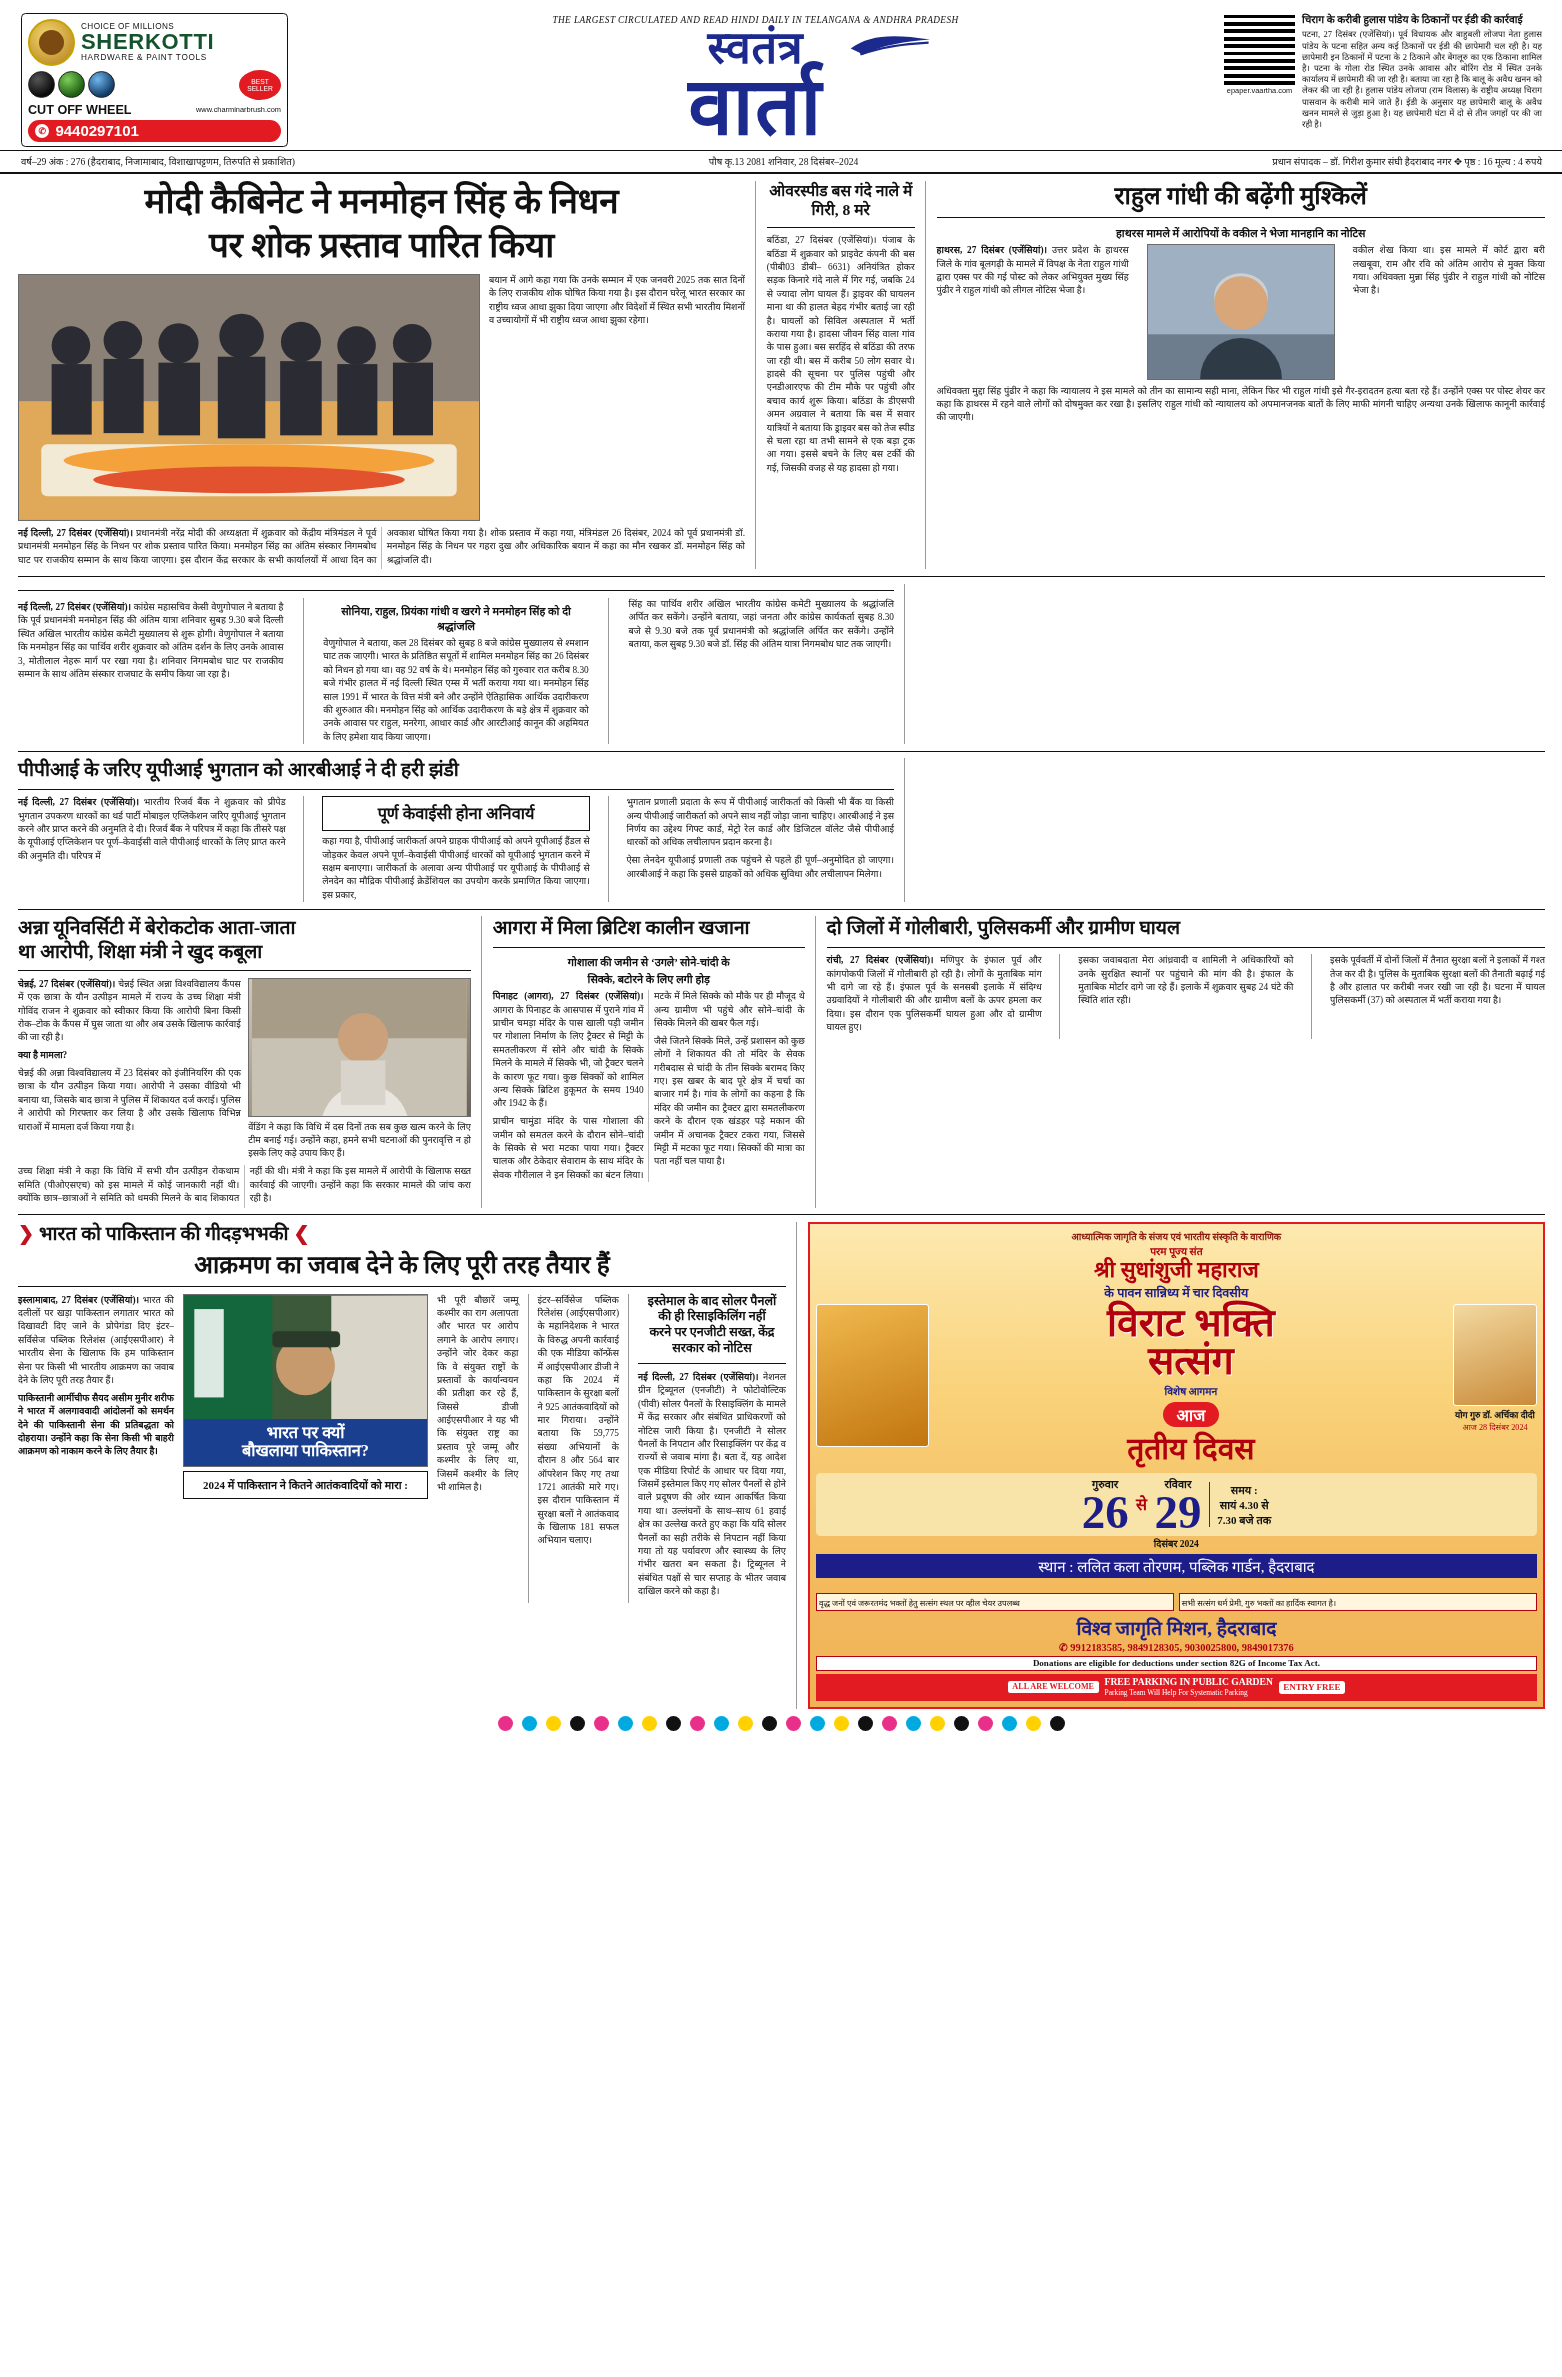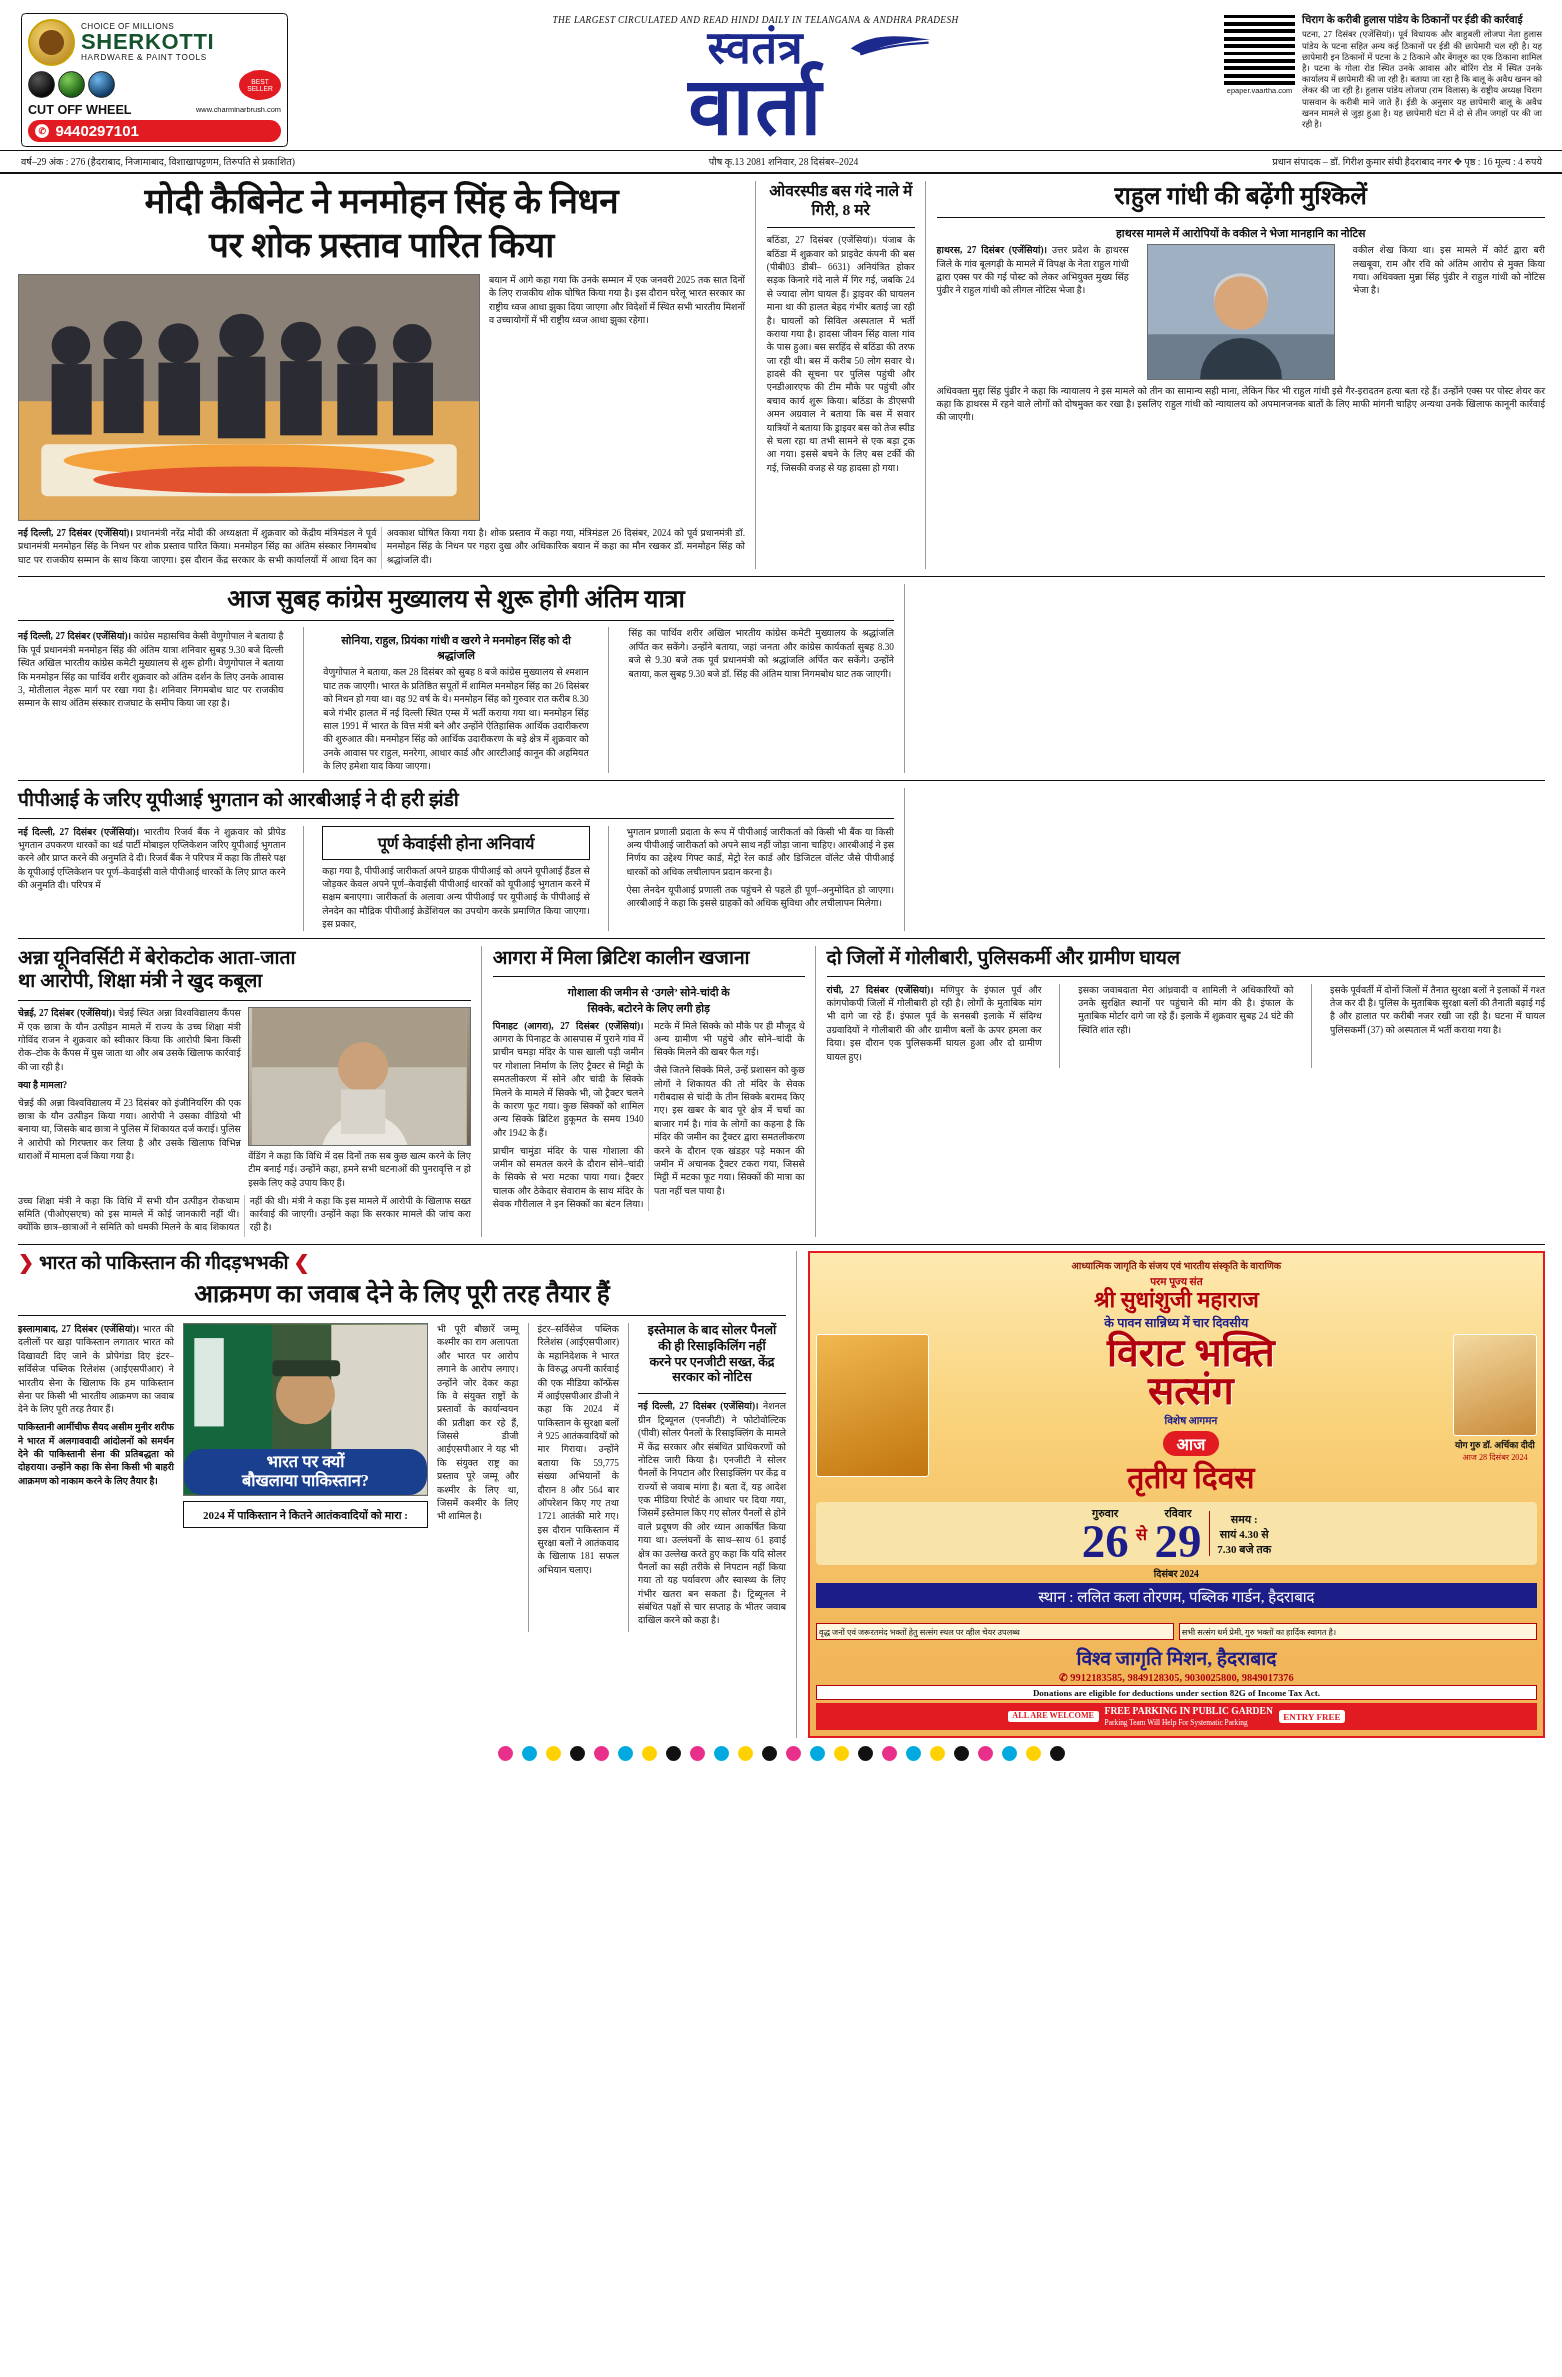--- a/index.html
+++ b/index.html
@@ -237,21 +237,20 @@
           </div>
         </div>
         <div class="body" style="margin-top:4.5px;">अधिवक्ता मुद्दा सिंह पुंढीर ने कहा कि न्यायालय ने इस मामले को तीन का सामान्य सही माना, लेकिन फिर भी राहुल गांधी इसे गैर-इरादतन हत्या बता रहे हैं। उन्होंने एक्स पर पोस्ट शेयर कर कहा कि हाथरस में रहने वाले लोगों को दोषमुक्त कर रखा है। इसलिए राहुल गांधी को न्यायालय को अपमानजनक बातों के लिए माफी मांगनी चाहिए अन्यथा उनके खिलाफ कानूनी कार्रवाई की जाएगी।</div>
       </div>
     </div>
 
     <div class="hline2"></div>
 
     <div class="row">
       <div style="flex:0 0 876px;">
-        <div class="hl-med">आज सुबह कांग्रेस मुख्यालय से शुरू होगी अंतिम यात्रा</div>
         <div class="hline"></div>
         <div class="row">
           <div style="flex:1">
             <div class="body" style="margin-top:3px;">
               <p><span class="dl">नई दिल्ली, 27 दिसंबर (एजेंसियां)।</span> <span>कांग्रेस महासचिव केसी वेणुगोपाल ने बताया है कि पूर्व प्रधानमंत्री मनमोहन सिंह की अंतिम यात्रा शनिवार सुबह 9.30 बजे दिल्ली स्थित अखिल भारतीय कांग्रेस कमेटी मुख्यालय से शुरू होगी। वेणुगोपाल ने बताया कि मनमोहन सिंह का पार्थिव शरीर शुक्रवार को अंतिम दर्शन के लिए उनके आवास 3, मोतीलाल नेहरू मार्ग पर रखा गया है। शनिवार निगमबोध घाट पर राजकीय सम्मान के साथ अंतिम संस्कार राजघाट के समीप किया जा रहा है।</span></p>
             </div>
           </div>
           <div class="vline" style="margin:0 9px"></div>
           <div style="flex:1">
             <div class="subhl">सोनिया, राहुल, प्रियंका गांधी व खरगे ने मनमोहन सिंह को दी श्रद्धांजलि</div>
@@ -379,21 +378,21 @@
             <div class="photo p4" style="height:171px;">
               <svg viewBox="0 0 330 230" width="100%" height="171">
                 <rect width="330" height="230" fill="#3c5a3a"></rect>
                 <rect x="200" y="0" width="130" height="230" fill="#d9d5c8"></rect>
                 <rect x="0" y="0" width="120" height="230" fill="#14663c"></rect>
                 <rect x="14" y="18" width="40" height="120" fill="#fff" opacity=".85"></rect>
                 <circle cx="165" cy="95" r="40" fill="#c79a6e"></circle>
                 <path d="M110 230 a60 70 0 0 1 115 0z" fill="#2b3d2a"></path>
                 <rect x="120" y="48" width="92" height="22" rx="6" fill="#2a3a2a"></rect>
               </svg>
-              <div style="position:absolute;left:0;right:0;bottom:0;background:#1b3f8f;color:#fff;text-align:center;font-size:16.3px;font-weight:bold;padding:4.5px;line-height:1.15;border-radius:18px;">भारत पर क्यों<br>बौखलाया पाकिस्तान?</div>
+              <div style="position:absolute;left:0;right:0;bottom:0;background:#1b3f8f;color:#fff;text-align:center;font-size:16.3px;font-weight:bold;padding:4.5px;line-height:1.15;">भारत पर क्यों<br>बौखलाया पाकिस्तान?</div>
             </div>
             <div class="boxed" style="margin-top:4.5px;text-align:center;font-size:11px;font-weight:bold;">2024 में पाकिस्तान ने कितने आतंकवादियों को मारा :</div>
           </div>
 
           <div style="flex:1" class="body">
             <div>भी पूरी बौछारें जम्मू कश्मीर का राग अलापता और भारत पर आरोप लगाने के आरोप लगाए। उन्होंने जोर देकर कहा कि वे संयुक्त राष्ट्रों के प्रस्तावों के कार्यान्वयन की प्रतीक्षा कर रहे हैं, जिससे डीजी आईएसपीआर ने यह भी कि संयुक्त राष्ट्र का प्रस्ताव पूरे जम्मू और कश्मीर के लिए था, जिसमें कश्मीर के लिए भी शामिल है।</div>
           </div>
           <div class="vline"></div>
           <div style="flex:1" class="body">
             <div>इंटर–सर्विसेज पब्लिक रिलेशंस (आईएसपीआर) के महानिदेशक ने भारत के विरुद्ध अपनी कार्रवाई की एक मीडिया कॉन्फ्रेंस में आईएसपीआर डीजी ने कहा कि 2024 में पाकिस्तान के सुरक्षा बलों ने 925 आतंकवादियों को मार गिराया। उन्होंने बताया कि 59,775 संख्या अभियानों के दौरान 8 और 564 बार ऑपरेशन किए गए तथा 1721 आतंकी मारे गए। इस दौरान पाकिस्तान में सुरक्षा बलों ने आतंकवाद के खिलाफ 181 सफल अभियान चलाए।</div>

